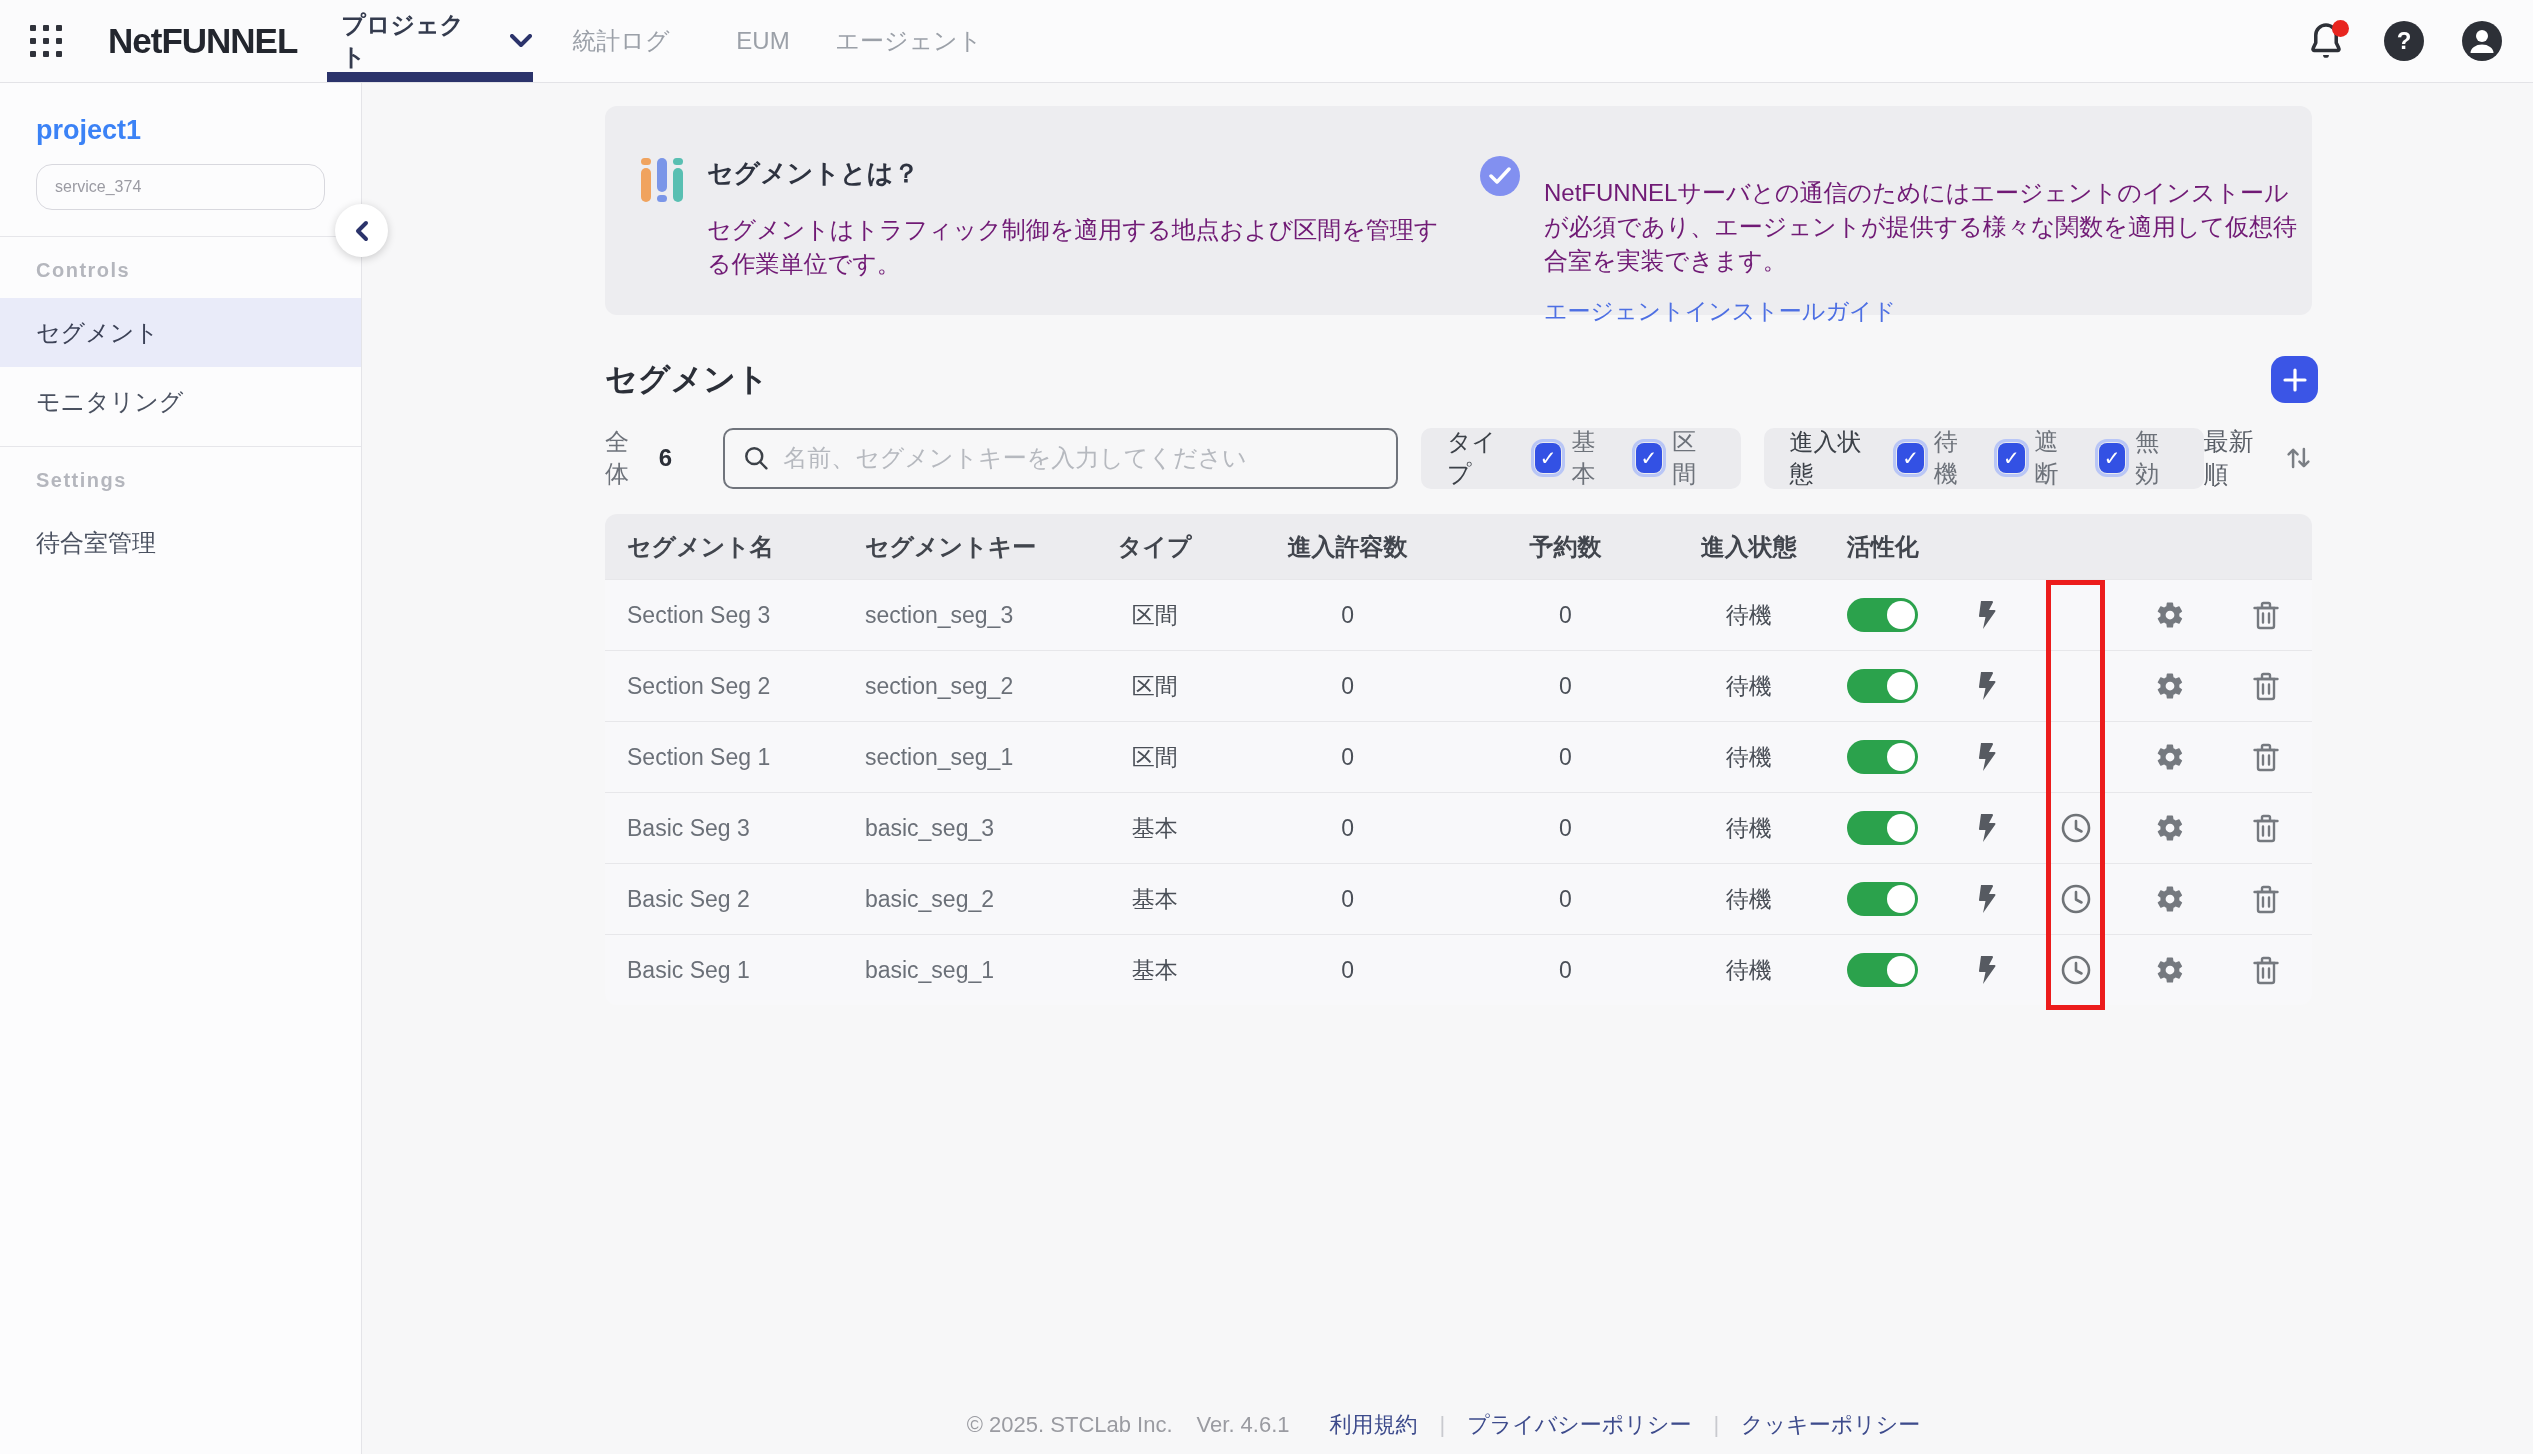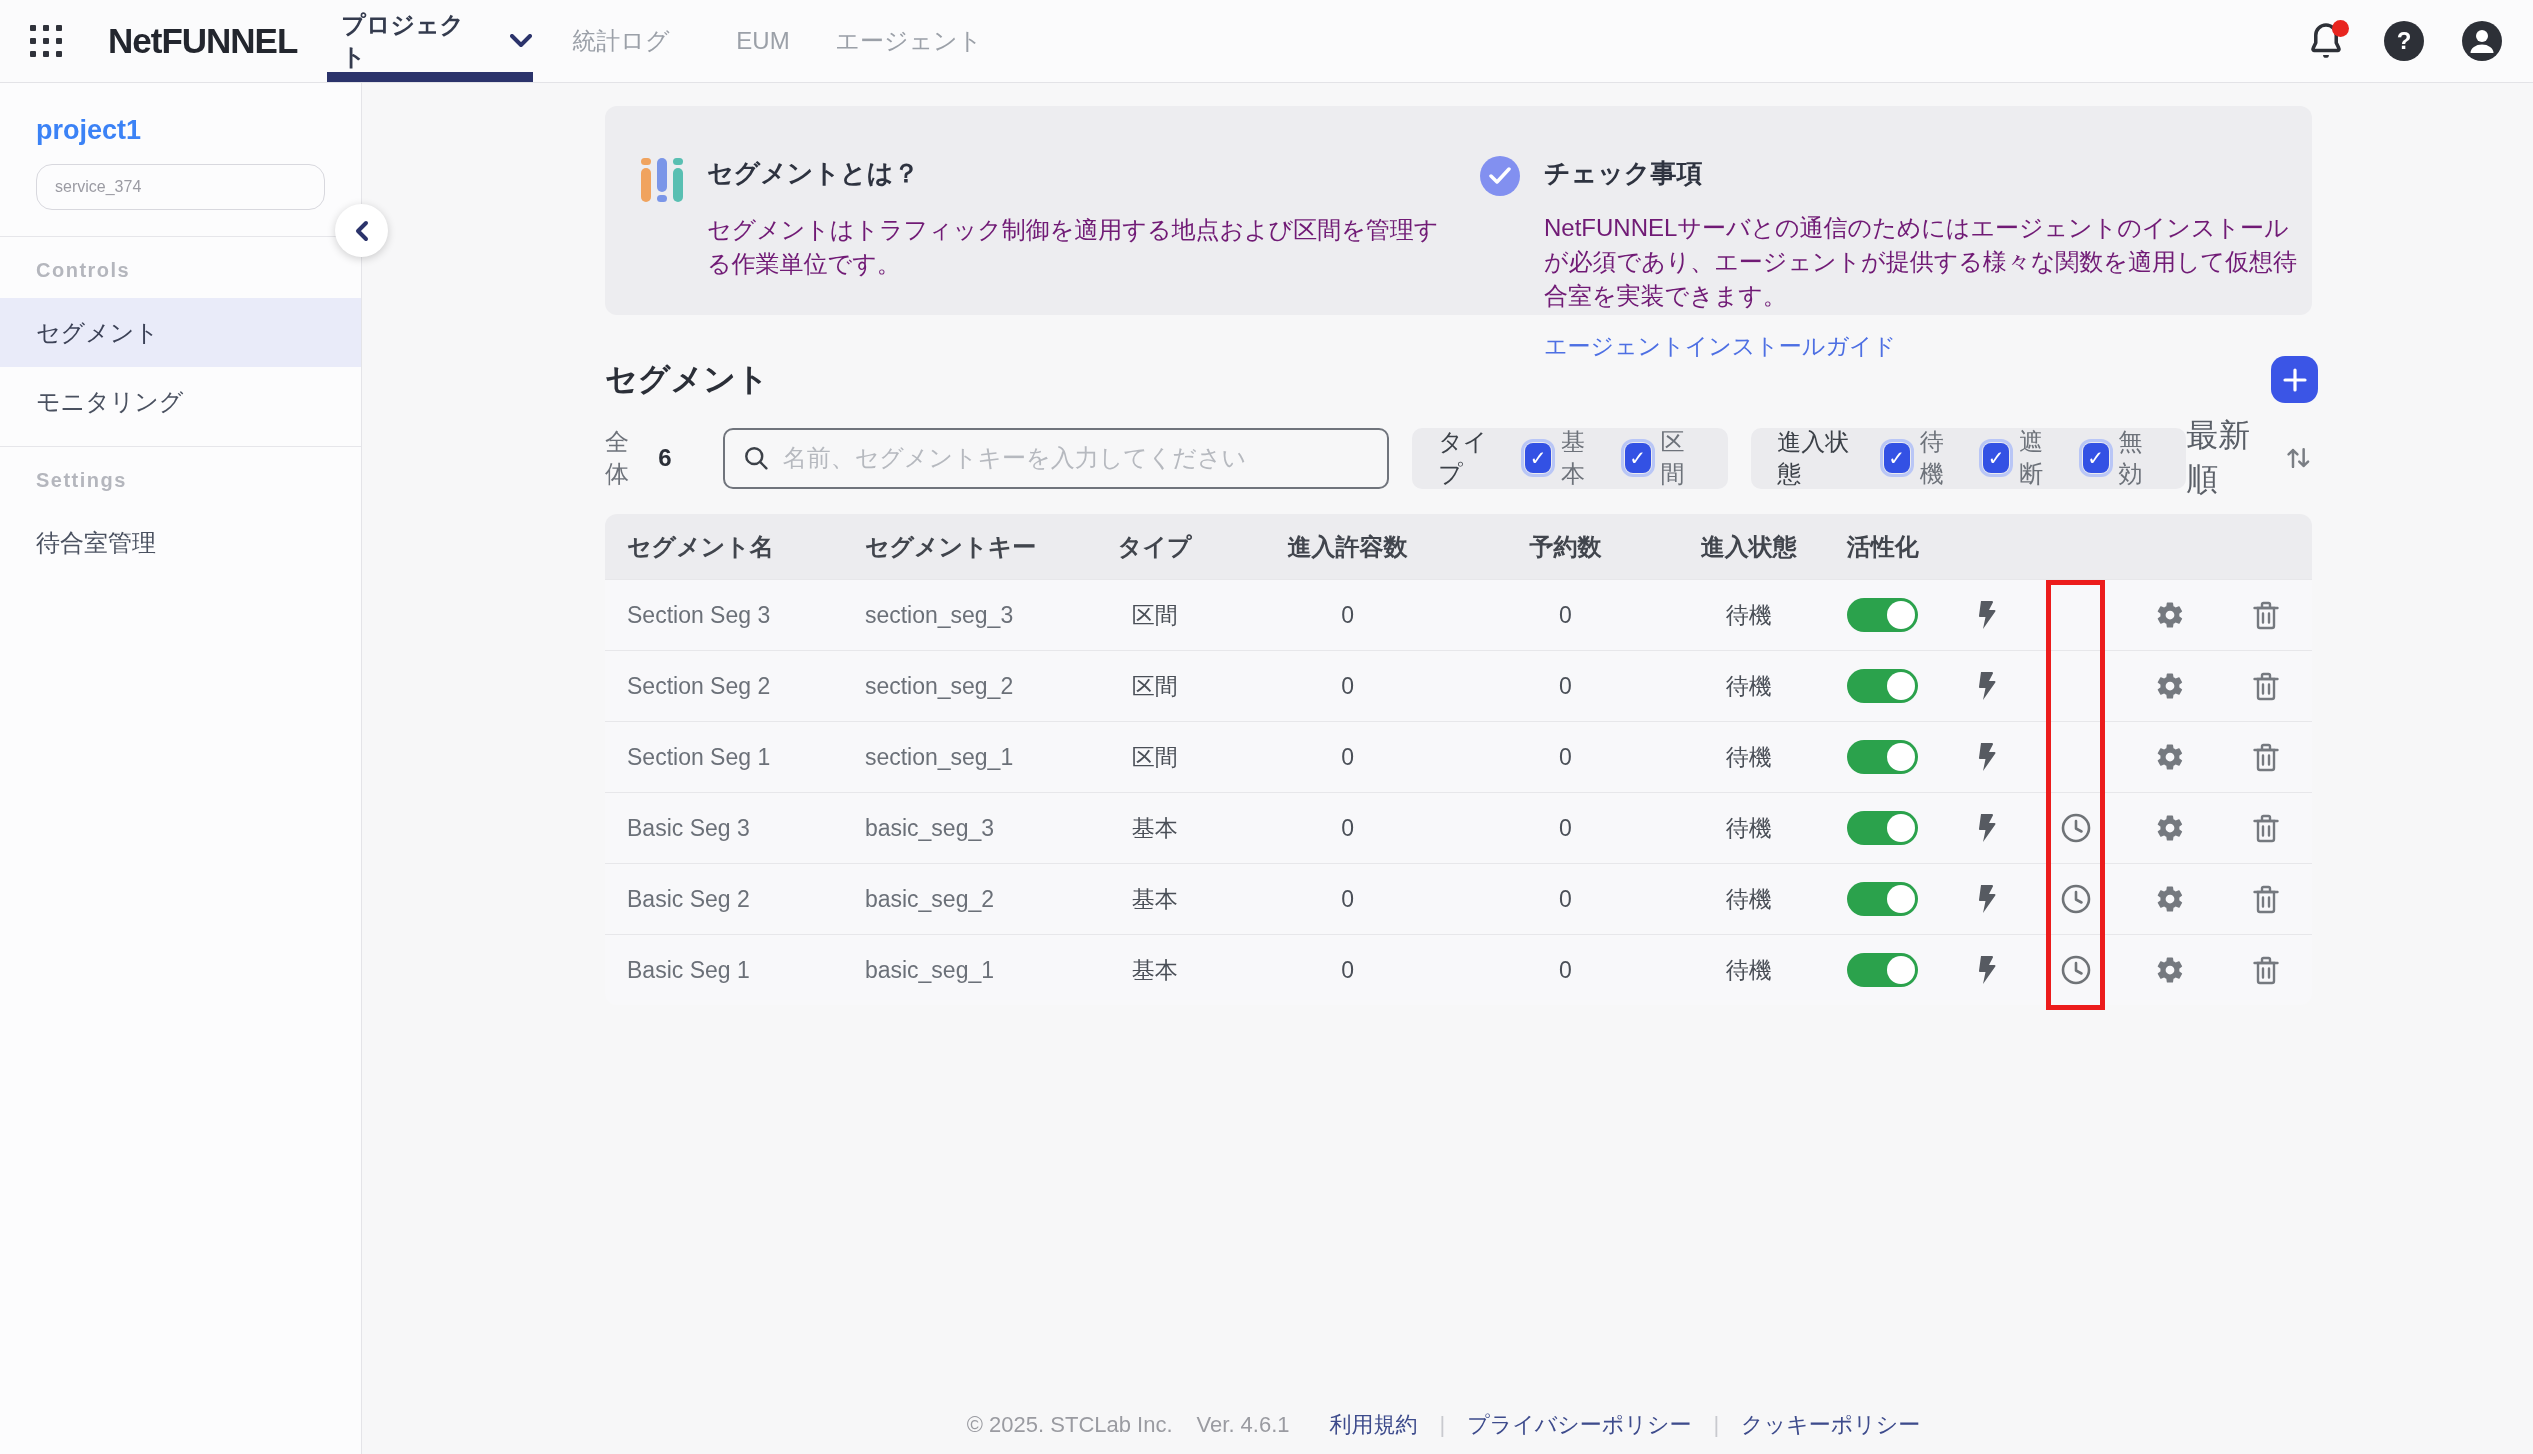--- a/index.html
+++ b/index.html
@@ -61,21 +61,21 @@
   .search-box input { border:none; outline:none; background:transparent; font-size:24px; color:#3c4148; width:100%; margin-left:14px; font-family:inherit; }
   .search-box input::placeholder { color:#b6b9bf; }
   .filter-chip { height:61px; background:#ebebee; border-radius:10px; display:flex; align-items:center; padding:0 26px; gap:22px; }
   .chip-type { margin-left:23px; }
   .chip-status { margin-left:23px; }
   .chip-label { font-size:24px; color:#3c4148; }
   .cb-opt { display:flex; align-items:center; gap:10px; cursor:pointer; }
   .cb { width:30px; height:30px; border-radius:8px; background:#3351e4; color:#fff; font-size:20px; display:flex; align-items:center; justify-content:center; outline:3px solid #b9c6f6; outline-offset:1px; }
   .cb-opt span.opt-label { font-size:24px; color:#6d727a; }
   .sort-ctl { margin-left:auto; display:flex; align-items:center; gap:14px; cursor:pointer; }
-  .sort-label { font-size:32px; color:#5a5f67; }
+  .sort-label { font-size:25px; color:#5a5f67; }
 
   
   .seg-table { top:431px; }
   .thead { height:65px; background:#ececef; border-radius:12px 12px 0 0; display:flex; align-items:center; }
   .trow { height:71px; background:#f8f8fa; border-top:1px solid #e7e7ea; display:flex; align-items:center; }
   .trow:last-child { border-radius:0 0 12px 12px; }
   .cell { display:flex; align-items:center; justify-content:center; font-size:23px; color:#4a4f57; }
   .cell.hdr { font-size:24px; font-weight:600; color:#41454d; }
   .cell.lft { justify-content:flex-start; padding-left:22px; }
   .c-name { width:238px; }
@@ -219,21 +219,20 @@
         <div class="banner-desc" style="width:752px;">セグメントはトラフィック制御を適用する地点および区間を管理する作業単位です。</div>
       </div>
     </div>
     <div class="banner-col right">
       <div class="check-circle">
         <svg width="22" height="18" viewBox="0 0 22 18">
             <path d="M2 9l6 6L20 2" fill="none" stroke="#fff" stroke-width="3.5" stroke-linecap="round" stroke-linejoin="round"></path>
           </svg>
       </div>
       <div class="banner-texts">
-        <div class="banner-title">チェック事項</div>
         <div class="banner-desc" style="width:757px; margin-top:20px;">NetFUNNELサーバとの通信のためにはエージェントのインストールが必須であり、エージェントが提供する様々な関数を適用して仮想待合室を実装できます。</div>
         <a class="banner-link">エージェントインストールガイド</a>
       </div>
     </div>
   </section>
 
   <section class="heading-row content-abs">
     <h1 class="page-title">セグメント</h1>
     <button class="add-btn">
       <svg width="26" height="26" viewBox="0 0 26 26">

